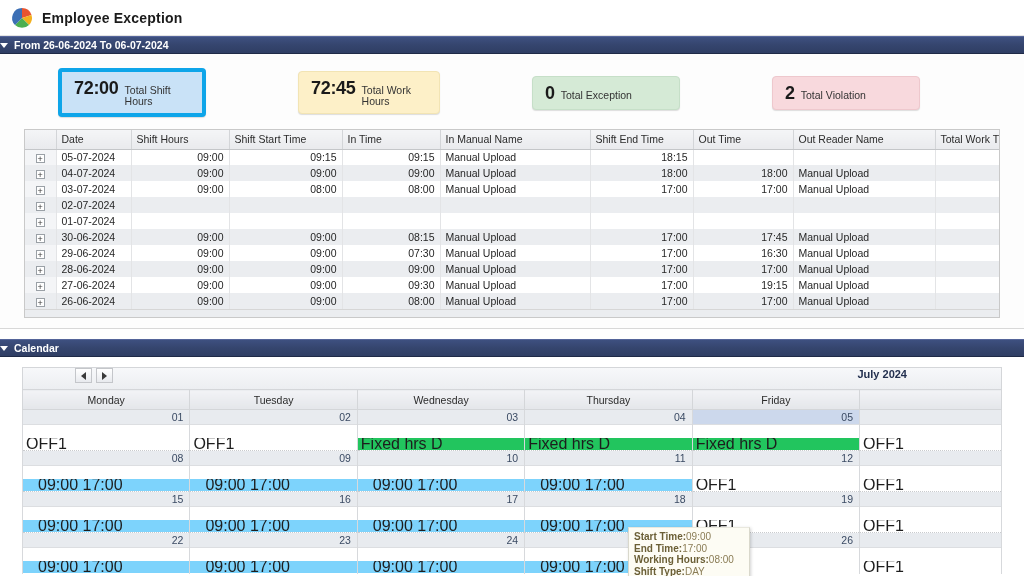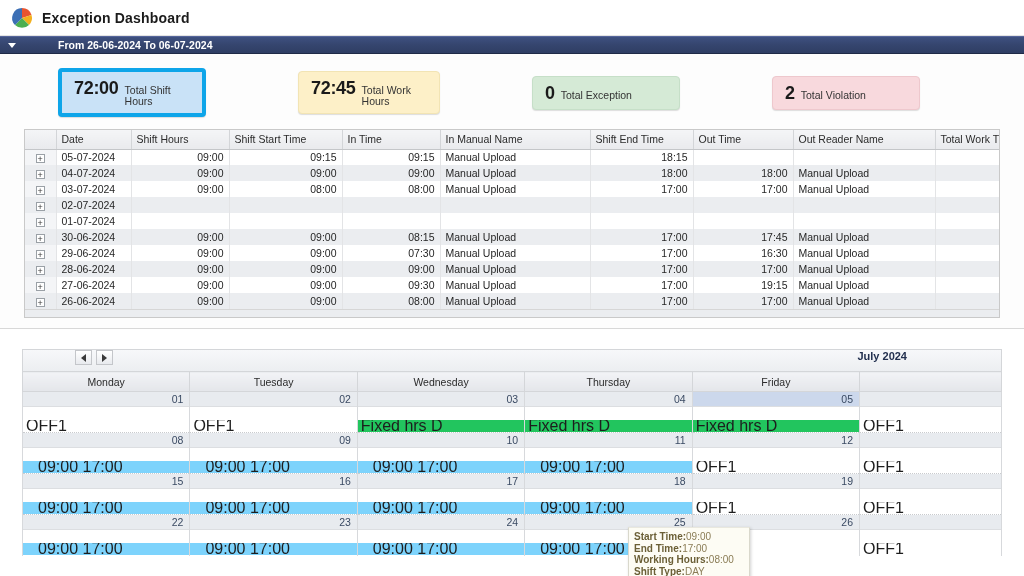--- a/index.html
+++ b/index.html
@@ -30,26 +30,24 @@
     letter-spacing: .2px;
   }
 
   
   .section-bar {
     height: 18px;
     background: linear-gradient(to bottom, #3e5080 0%, #35456e 50%, #2f3e64 100%);
     color: #ffffff;
     display: flex;
     align-items: center;
-    padding-left: 8px;
     font-size: 10.5px;
     font-weight: bold;
     border-top: 1px solid #55659a;
     border-bottom: 1px solid #1f2a47;
-    gap: 36px;
   }
   .caret-down {
     width: 0; height: 0;
     border-left: 4px solid transparent;
     border-right: 4px solid transparent;
     border-top: 5px solid #ffffff;
     margin-right: 6px;
     flex: 0 0 auto;
   }
 
@@ -245,21 +243,21 @@
 
   <div class="app-title-bar">
     <span class="app-logo">
       <svg width="24" height="24" viewBox="0 0 24 24">
         <path d="M12 12 L12 2 A10 10 0 0 1 21.5 9 Z" fill="#e8542f"></path>
         <path d="M12 12 L21.5 9 A10 10 0 0 1 19 19 Z" fill="#f2b01e"></path>
         <path d="M12 12 L19 19 A10 10 0 0 1 5 19 Z" fill="#4caf50"></path>
         <path d="M12 12 L5 19 A10 10 0 0 1 12 2 Z" fill="#3c6fb5"></path>
       </svg>
     </span>
-    <span class="app-title">Exception Dashboard</span>
+    <span class="app-title">Employee Exception</span>
   </div>
 
   <div class="section-bar">
     <span class="caret-down"></span>
     <span>From 26-06-2024 To 06-07-2024</span>
   </div>
 
   <div class="panel">
     <div class="kpi-row">
 
@@ -435,20 +433,24 @@
               <td></td>
             </tr>
           </tbody>
       </table>
       <div class="grid-footer"></div>
     </div>
   </div>
 
   <div class="panel-gap"></div>
 
+  <div class="section-bar">
+    <span class="caret-down"></span>
+    <span>Calendar</span>
+  </div>
 
   <div style="padding-top:10px; background:#fff;">
     <div class="cal-wrap">
       <div class="cal-nav">
         <span class="nav-btn first">
           <span class="tri-left"></span>
         </span>
         <span class="nav-btn">
           <span class="tri-right"></span>
         </span>

